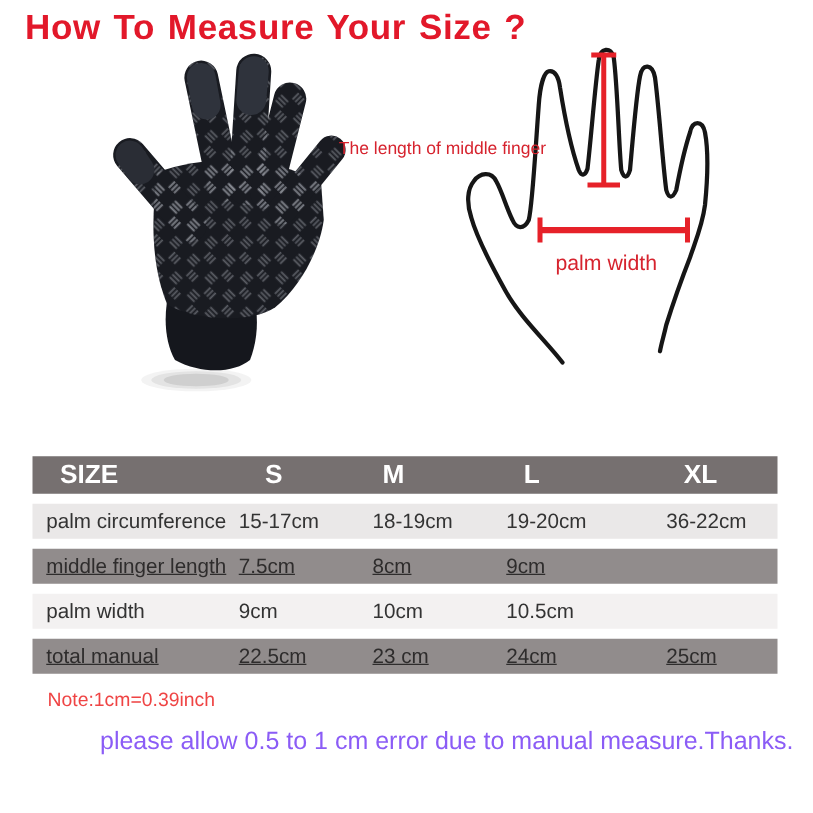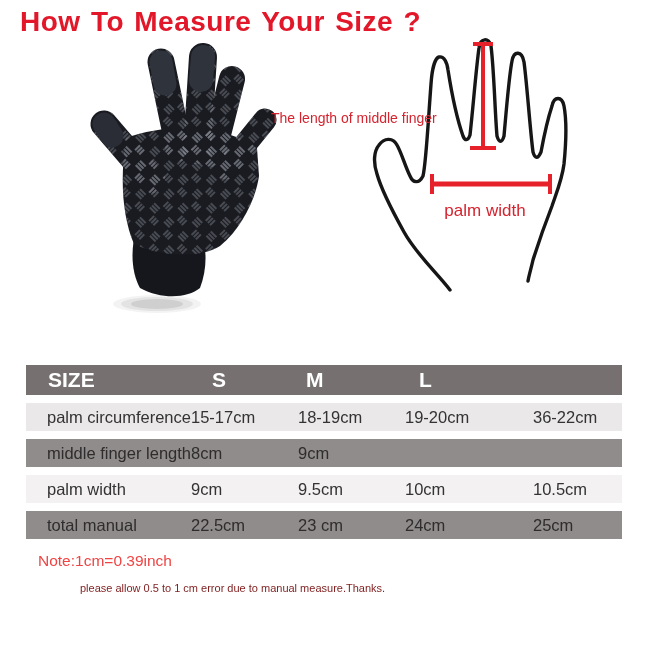--- a/index.html
+++ b/index.html
@@ -27,27 +27,27 @@
     margin-bottom:8px;align-items:center;
   }
   .t-head{height:30px;background:#767070;color:#ffffff;font-weight:bold;}
   .t-head .hc{font-size:21px;line-height:30px;}
   .hc-size{padding-left:22px;font-size:22px;}
   .hc-s{padding-left:21px;}
   .hc-m{padding-left:8px;}
   .hc-l{padding-left:14px;}
   .hc-xl{padding-left:14px;}
   .t-data{height:28px;color:#333333;font-size:16.5px;}
-  .t-data .lc{padding-left:21px;white-space:nowrap;}
+  .t-data .lc{padding-left:11px;white-space:nowrap;}
   .row-light{background:#eae8e8;}
-  .row-gray{background:#918c8c;color:#2e2c2c;}
+  .row-gray{background:#918c8c;color:#2e2c2c;text-decoration:underline;}
   .row-lighter{background:#f3f1f1;}
 
   .note-1{position:absolute;left:38px;top:552px;font-size:15.5px;color:#ef4444;white-space:nowrap;}
-  .note-2{position:absolute;left:80px;top:582px;font-size:11px;color:#7f1d1d;white-space:nowrap;}
+  .note-2{position:absolute;left:80px;top:582px;font-size:20px;color:#8b5cf6;white-space:nowrap;}
 </style>
 </head>
 <body>
 
 <div id="stage">
 
   <div class="page-title">How To Measure Your Size ?</div>
 
   <svg class="glove-photo" viewBox="0 0 255 290" aria-hidden="true">
     <defs>
@@ -139,40 +139,41 @@
   </svg>
 
   <div class="finger-label">The length of middle finger</div>
 
   <div class="size-table">
     <div class="t-row t-head">
       <div class="hc hc-size">SIZE</div>
       <div class="hc hc-s">S</div>
       <div class="hc hc-m">M</div>
       <div class="hc hc-l">L</div>
+      <div class="hc hc-xl">XL</div>
     </div>
 
     <div class="t-row t-data row-light">
       <div class="lc">palm circumference</div>
       <div class="vc">15-17cm</div>
       <div class="vc">18-19cm</div>
       <div class="vc">19-20cm</div>
       <div class="vc">36-22cm</div>
     </div>
 
     <div class="t-row t-data row-gray">
       <div class="lc">middle finger length</div>
+      <div class="vc">7.5cm</div>
       <div class="vc">8cm</div>
       <div class="vc">9cm</div>
     </div>
 
     <div class="t-row t-data row-lighter">
       <div class="lc">palm width</div>
       <div class="vc">9cm</div>
-      <div class="vc">9.5cm</div>
       <div class="vc">10cm</div>
       <div class="vc">10.5cm</div>
     </div>
 
     <div class="t-row t-data row-gray">
       <div class="lc">total manual</div>
       <div class="vc">22.5cm</div>
       <div class="vc">23 cm</div>
       <div class="vc">24cm</div>
       <div class="vc">25cm</div>

